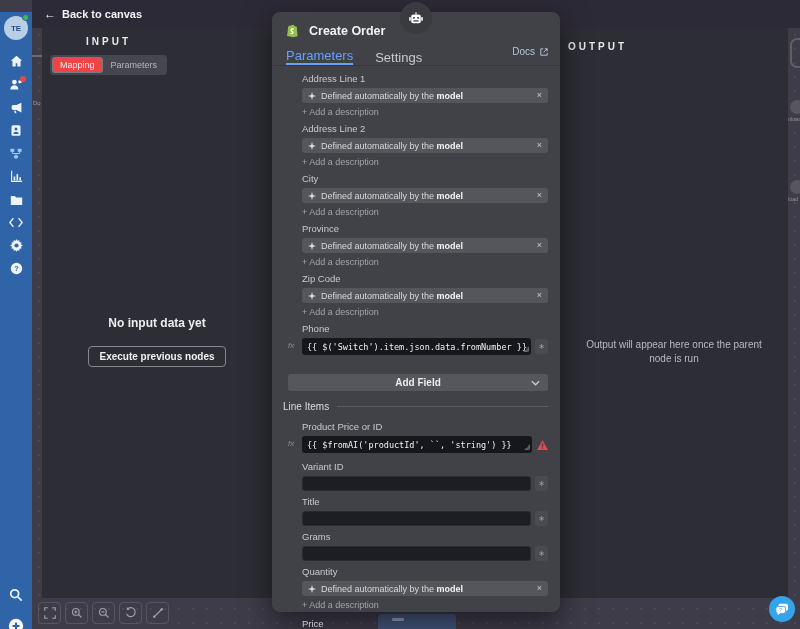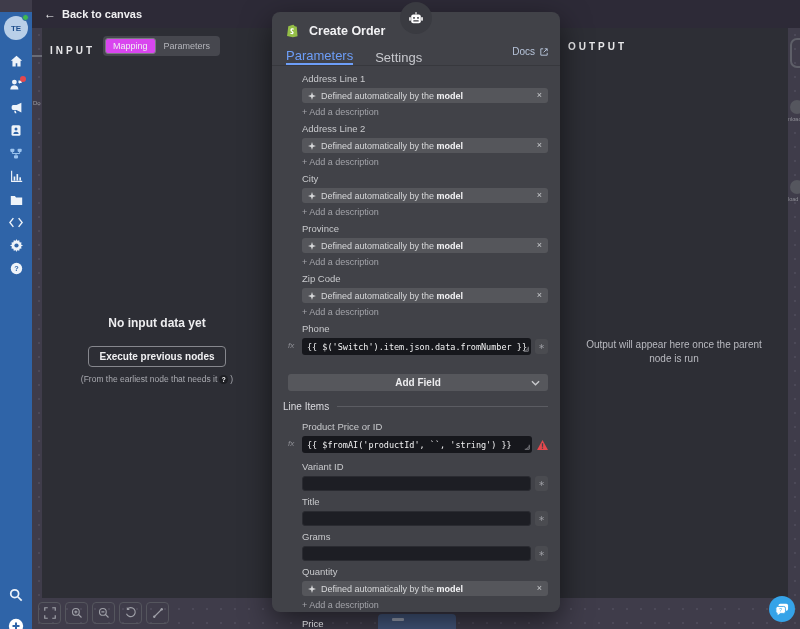--- a/index.html
+++ b/index.html
@@ -25,24 +25,24 @@
   .side-icon { width:32px; height:23px; display:flex; align-items:center; justify-content:center; position:relative; cursor:pointer; color:#eef3f9; }
   .side-icon svg { display:block; }
   .notif-dot { position:absolute; right:6px; top:3px; width:6px; height:6px; border-radius:50%; background:#e5484d; }
   .side-bottom { position:absolute; left:0; bottom:4px; width:32px; display:flex; flex-direction:column; align-items:center; gap:8px; }
 
   
   .panel { position:absolute; top:28px; height:570px; background:#2d2e35; z-index:2; }
   .panel-input  { left:42px;  width:230px; }
   .panel-output { left:560px; width:228px; }
   .panel-title { font-size:10px; font-weight:bold; letter-spacing:3px; color:#e8e8ea; }
-  .input-head { position:absolute; left:8px; top:8px; display:flex; align-items:flex-end; gap:8px; }
+  .input-head { position:absolute; left:8px; top:8px; display:flex; align-items:center; gap:8px;flex-direction:column; }
   .tabs-pill { display:flex; background:#46474e; border-radius:4px; padding:2px; }
   .tab-sm { font-size:9px; color:#b4b5bb; padding:3px 8px; border-radius:3px; cursor:pointer; }
-  .tab-sm.active { background:#d946ef; border:1px solid #7a7b82; color:#f0f0f2; padding:2px 7px; }
+  .tab-sm.active { background:#ef4444; border:1px solid #7a7b82; color:#f0f0f2; padding:2px 7px; }
   .output-head { position:absolute; left:8px; top:8px; }
 
   .empty-state { position:absolute; left:0; top:288px; width:100%; text-align:center; }
   .empty-title { font-size:12px; color:#ededef; font-weight:bold; }
   .exec-btn { margin-top:16px; display:inline-block; border:1px solid #86878d; border-radius:4px; padding:4px 10px;
               font-size:10px; font-weight:bold; color:#f0f0f2; cursor:pointer; background:transparent; }
   .exec-hint { margin-top:7px; font-size:8.5px; color:#a9aab0; display:flex; align-items:center; justify-content:center; gap:2px; }
   .q-circle { width:9px; height:9px; border-radius:50%; background:#1e1f24; color:#fff; font-size:6.5px; font-weight:bold;
               display:inline-flex; align-items:center; justify-content:center; }
   .output-empty { position:absolute; left:14px; top:310px; width:200px; text-align:center; font-size:10px; color:#b9bac0; line-height:14px; }
@@ -218,25 +218,20 @@
   <div class="input-head">
     <span class="panel-title">INPUT</span>
     <span class="tabs-pill">
       <span class="tab-sm active">Mapping</span>
       <span class="tab-sm">Parameters</span>
     </span>
   </div>
   <div class="empty-state">
     <div class="empty-title">No input data yet</div>
     <button class="exec-btn">Execute previous nodes</button>
-    <div class="exec-hint">
-      <span>(From the earliest node that needs it</span>
-      <span class="q-circle">?</span>
-      <span>)</span>
-    </div>
   </div>
 </div>
 
 <div class="panel panel-output">
   <div class="output-head">
     <span class="panel-title">OUTPUT</span>
   </div>
   <div class="output-empty">Output will appear here once the parent node is run</div>
 </div>
 

